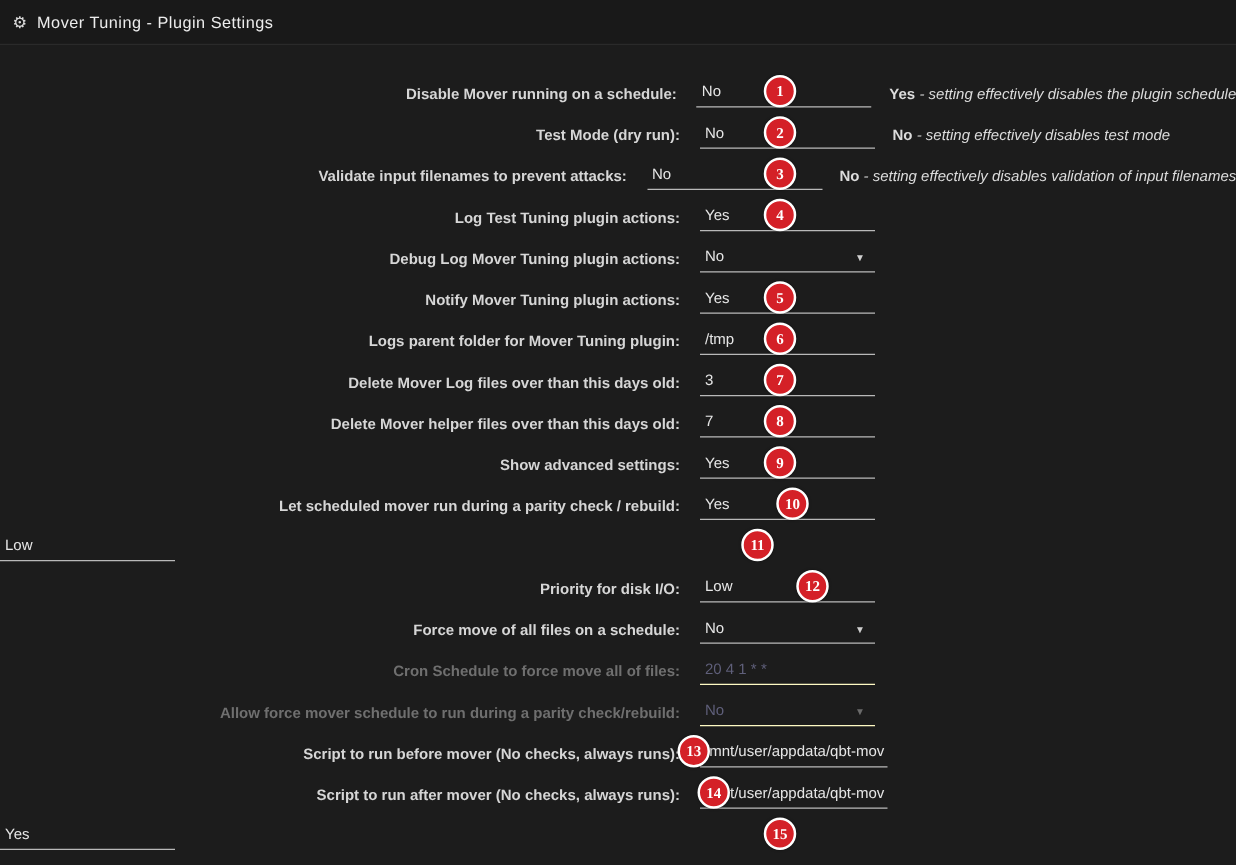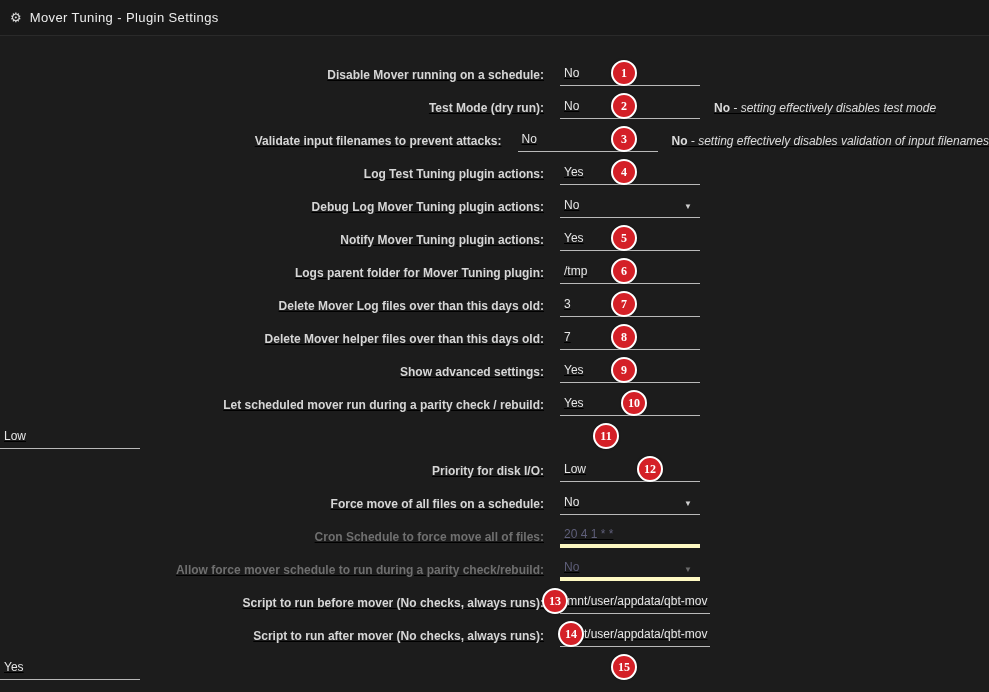--- a/index.html
+++ b/index.html
@@ -36,21 +36,20 @@
   .titlebar .title {
     font-size: 13px;
     font-weight: normal;
     letter-spacing: 0.4px;
     color: #ececec;
   }
 
   
   .form {
     padding-top: 22px;
-    text-decoration: underline;
   }
   .row {
     display: flex;
     align-items: center;
     height: 33px;
     position: relative;
   }
   .label {
     width: 560px;
     text-align: right;
@@ -75,21 +74,21 @@
     color: #e6e6e6;
     font-size: 12px;
     font-family: "Liberation Sans", sans-serif;
     padding: 0 2px 2px 4px;
     outline: none;
     display: flex;
     align-items: center;
   }
   .row.disabled .field .control {
     color: #5f5f7a;
-    border-bottom: 4px solid #fef9c3;
+    border-bottom: 1px solid #fef9c3;
   }
   .field .caret {
     position: absolute;
     right: 8px;
     top: 7px;
     font-size: 8px;
     color: #cfcfcf;
     line-height: 1;
   }
   .row.disabled .field .caret { color: #6a6a6a; }
@@ -131,20 +130,21 @@
     <span class="gear">⚙</span>
     <span class="title">Mover Tuning - Plugin Settings</span>
   </div>
 
   <div class="form" id="form-rows">
       <div class="row">
         <div class="label">Disable Mover running on a schedule:</div>
         <div class="field">
           <div class="control">No</div>
         </div>
+        <div class="hint"><b>Yes</b><span> - setting effectively disables the plugin schedule</span></div>
         <div class="badge" style="top: 2px; left: 611px;">1</div>
       </div>
       <div class="row">
         <div class="label">Test Mode (dry run):</div>
         <div class="field">
           <div class="control">No</div>
         </div>
         <div class="hint"><b>No</b><span> - setting effectively disables test mode</span></div>
         <div class="badge" style="top: 2px; left: 611px;">2</div>
       </div>

